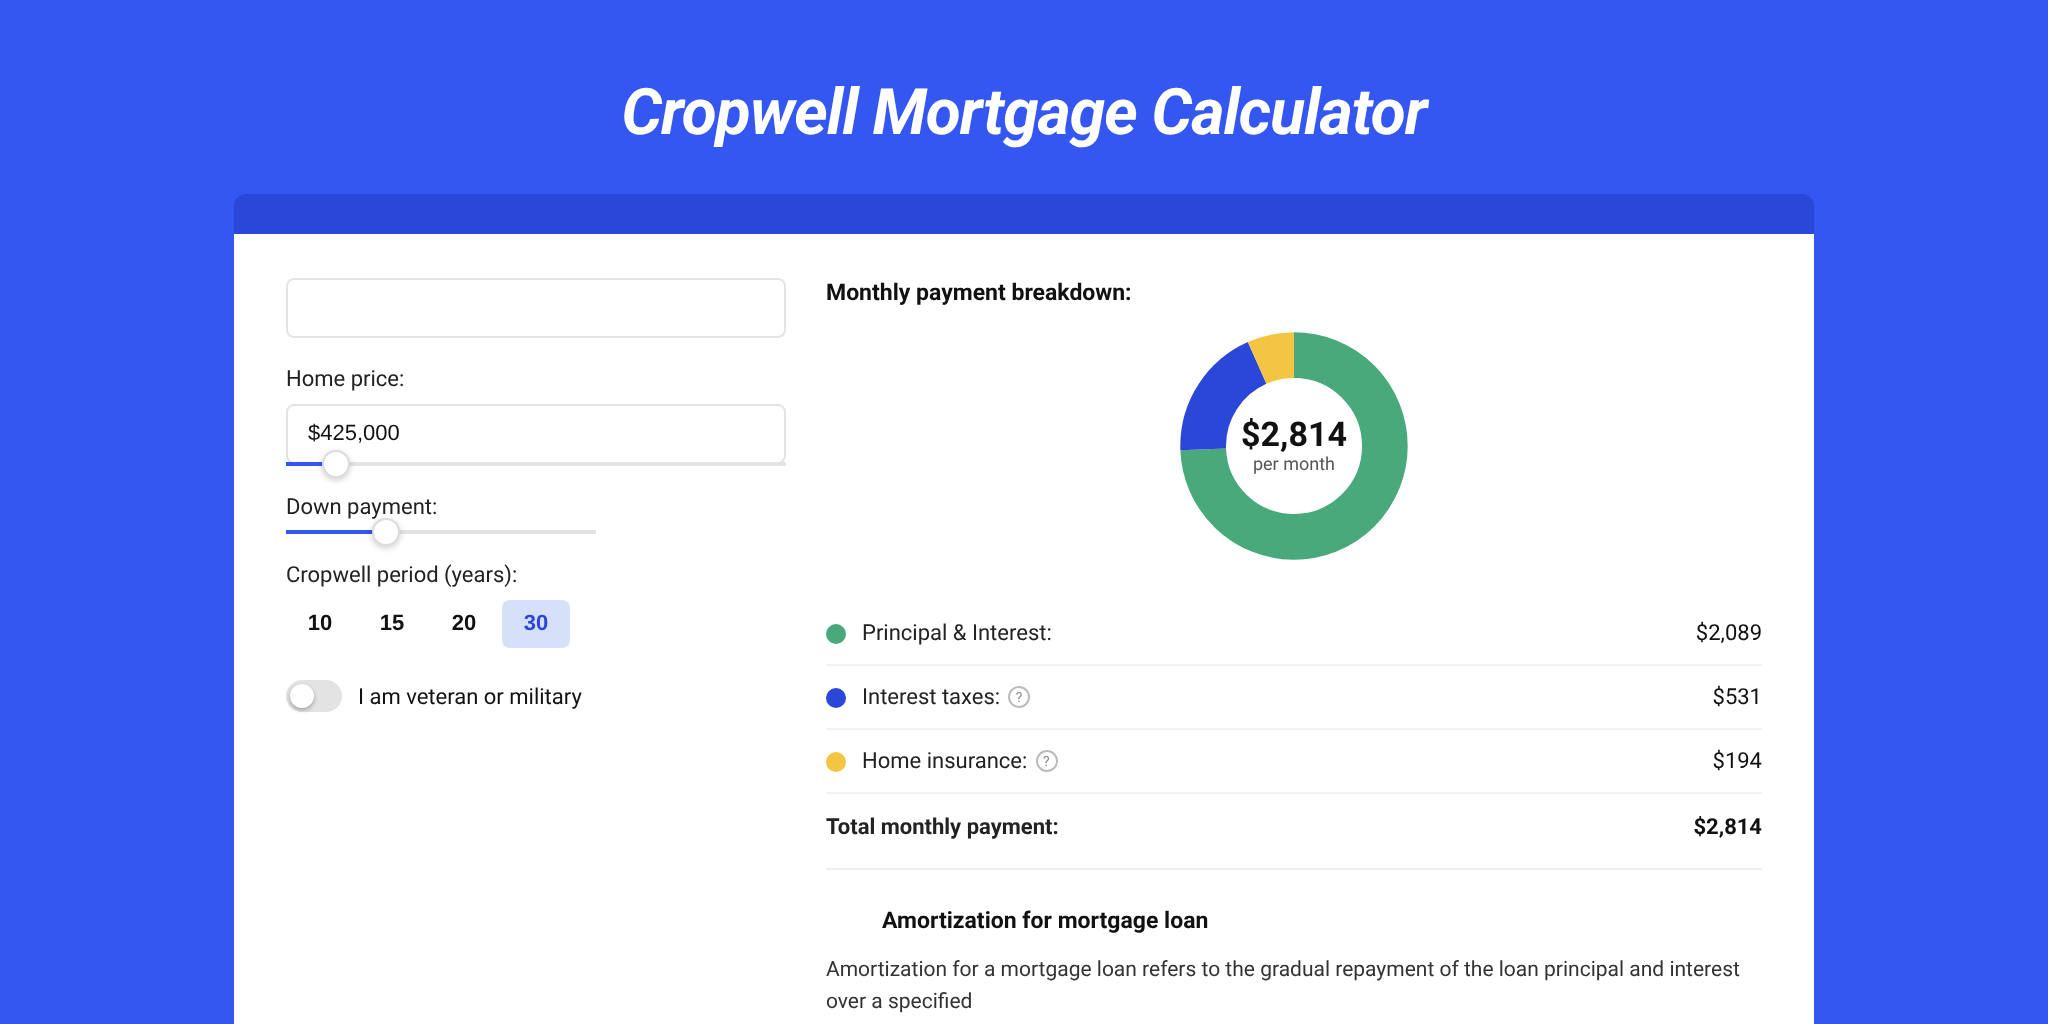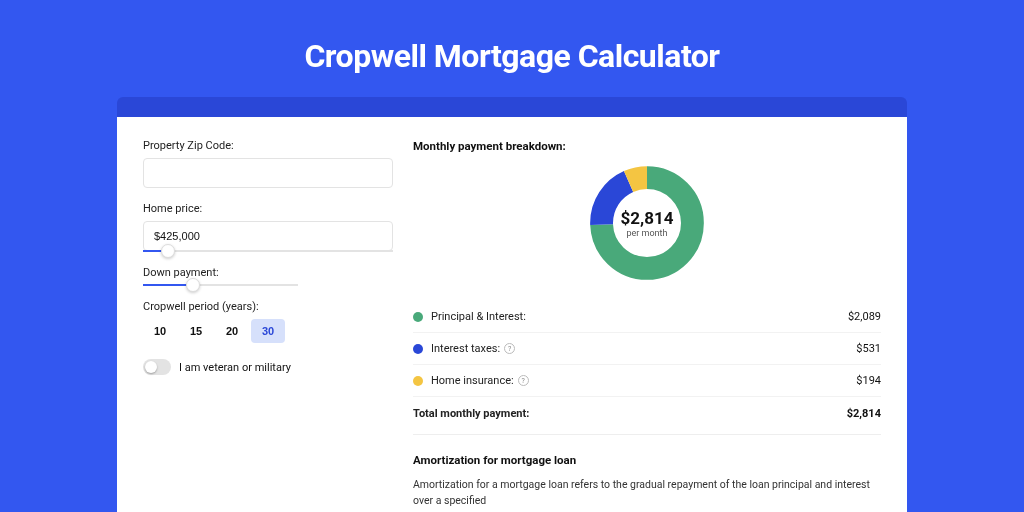--- a/index.html
+++ b/index.html
@@ -10,20 +10,21 @@
   height: 512px;
   overflow: hidden;
 }
 .page-title {
   color: #fff;
   text-align: center;
   font-size: 32px;
   font-weight: 700;
   padding: 37px 0 22px;
   letter-spacing: -0.5px;
+  font-style: italic;
 }
 .card-shadow {
   background: #2a47d7;
   margin: 0 auto;
   width: 790px;
   height: 20px;
   border-radius: 6px 6px 0 0;
 }
 .card {
   background: #fff;
@@ -155,36 +156,35 @@
 .total-row {
   display: flex;
   padding: 10px 0 14px;
   font-weight: 700;
   font-size: 11.5px;
   border-bottom: 1px solid #eee;
 }
 .total-row .legend-label { flex: 1; }
 
 .amort-section { margin-top: 18px; }
-.amort-title { font-weight: 700; font-size: 11.5px; margin-bottom: 10px; }
+.amort-title { font-weight: 700; font-size: 11.5px; margin-bottom: 10px; margin-left: 28px; }
 .amort-text { font-size: 10.5px; color: #333; line-height: 1.5; }
 </style>
 </head>
 <body>
 
 <h1 class="page-title">Cropwell Mortgage Calculator</h1>
 
 <div class="card-shadow"></div>
 
 <div class="card">
 
   <div class="left-col">
 
     <div class="field-block">
-      <div class="field-label">Property Zip Code:</div>
       <input class="text-input" value="" style="">
     </div>
 
     <div class="field-block">
       <div class="field-label">Home price:</div>
       <input class="text-input" value="$425,000" style="">
       <div class="slider-track">
         <div class="slider-fill" style="width:10%"></div>
         <div class="slider-thumb" style="left:10%"></div>
       </div>

